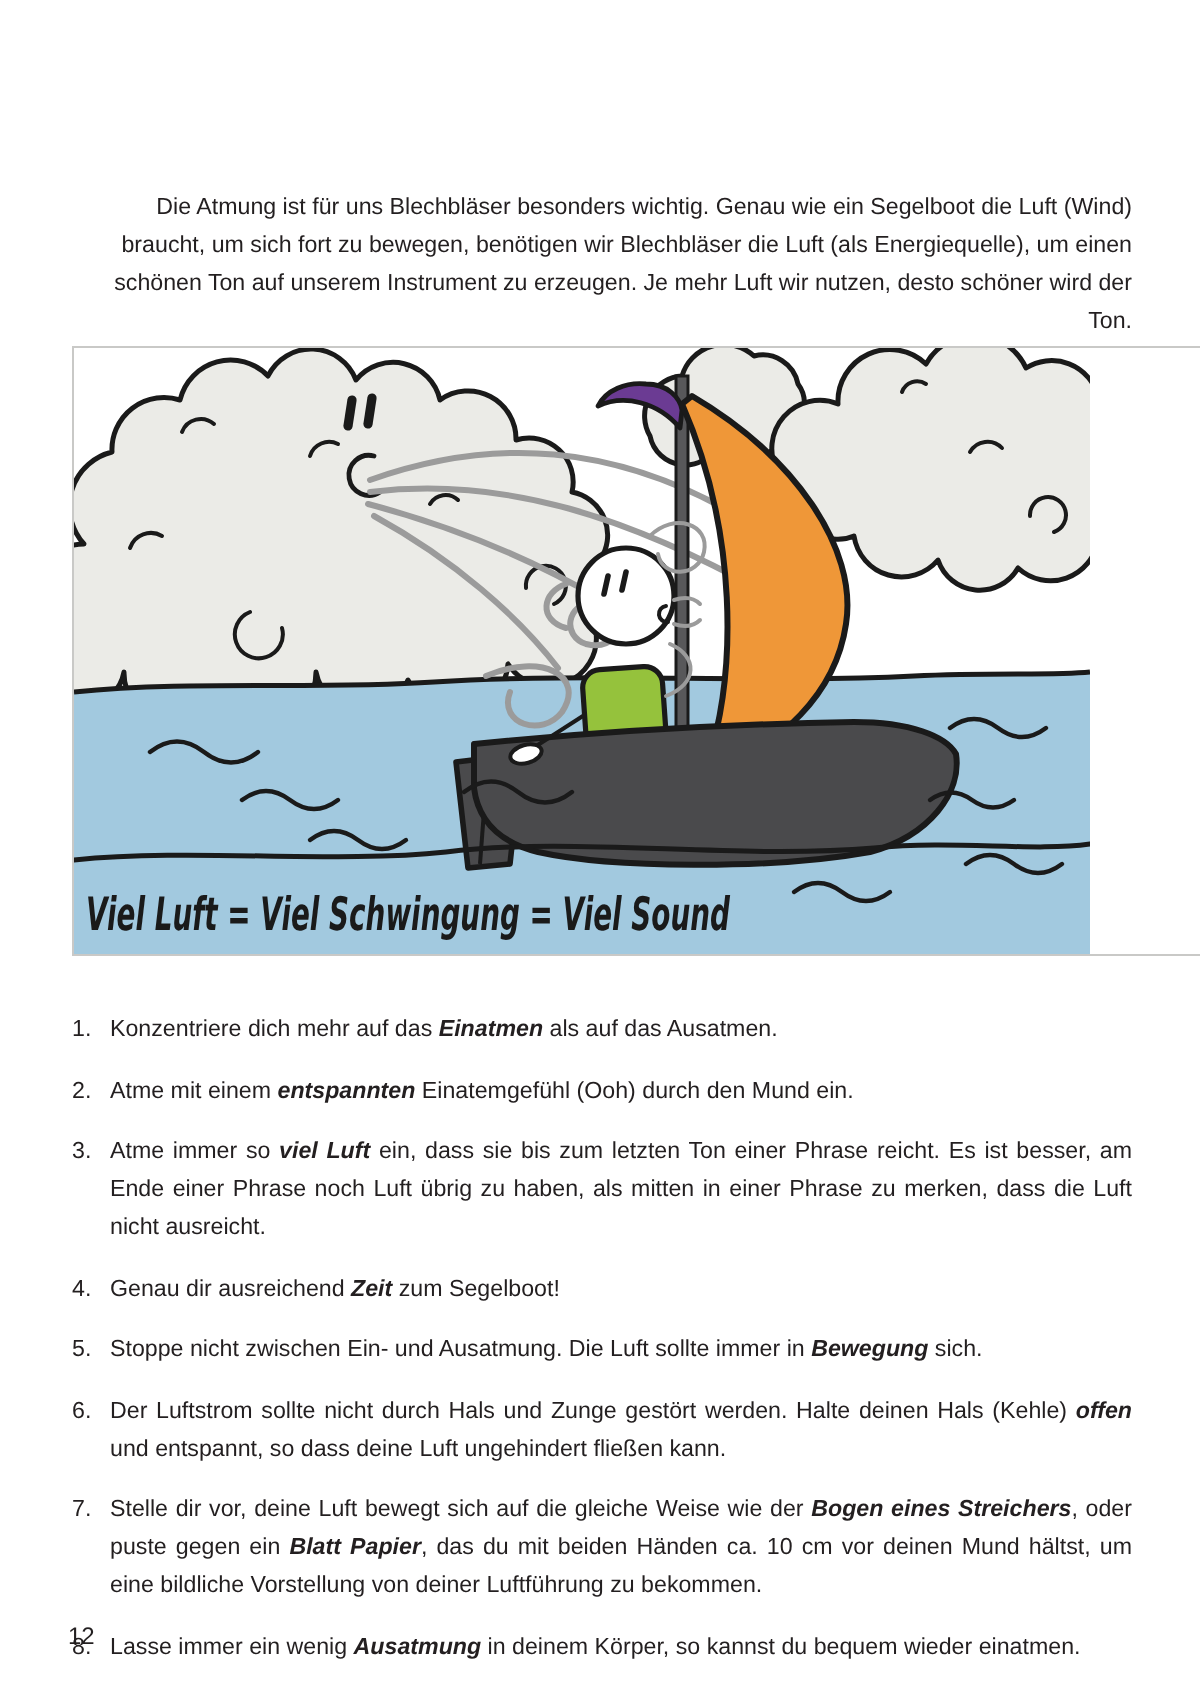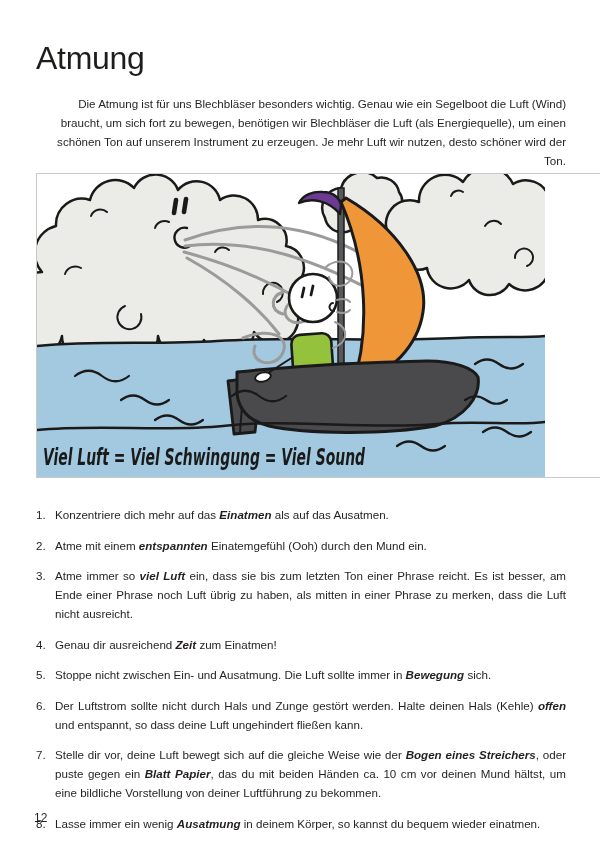--- a/index.html
+++ b/index.html
@@ -48,21 +48,20 @@
     position:absolute; left:34px; top:811px;
     font-size:12px;
     text-align:center;
   }
 </style>
 </head>
 <body>
 
 <div class="page">
 
-  <h1 class="title">Atmung</h1>
 
   <p class="intro">Die Atmung ist für uns Blechbläser besonders wichtig. Genau wie ein Segelboot die Luft (Wind) braucht, um sich fort zu bewegen, benötigen wir Blechbläser die Luft (als Energiequelle), um einen schönen Ton auf unserem Instrument zu erzeugen. Je mehr Luft wir nutzen, desto schöner wird der Ton.</p>
 
   <div class="figure-frame">
     <svg width="508" height="303" viewBox="0 0 508 303">
 
       <rect x="0" y="0" width="508" height="303" fill="#ffffff"></rect>
 
       <path stroke-width="2.5" stroke-linejoin="round" d="M -15,150
                a 30,30 0 0 1 20,-52
@@ -183,21 +182,21 @@
       <li class="tip">
         <span class="num">2.</span>
         <span class="tip-text"><span>Atme mit einem </span><b>entspannten</b><span> Einatemgefühl (Ooh) durch den Mund ein.</span></span>
       </li>
       <li class="tip">
         <span class="num">3.</span>
         <span class="tip-text"><span>Atme immer so </span><b>viel Luft</b><span> ein, dass sie bis zum letzten Ton einer Phrase reicht. Es ist besser, am Ende einer Phrase noch Luft übrig zu haben, als mitten in einer Phrase zu merken, dass die Luft nicht ausreicht.</span></span>
       </li>
       <li class="tip">
         <span class="num">4.</span>
-        <span class="tip-text"><span>Genau dir ausreichend </span><b>Zeit</b><span> zum Einatmen!</span></span>
+        <span class="tip-text"><span>Genau dir ausreichend </span><b>Zeit</b><span> zum Segelboot!</span></span>
       </li>
       <li class="tip">
         <span class="num">5.</span>
         <span class="tip-text"><span>Stoppe nicht zwischen Ein- und Ausatmung. Die Luft sollte immer in </span><b>Bewegung</b><span> sich.</span></span>
       </li>
       <li class="tip">
         <span class="num">6.</span>
         <span class="tip-text"><span>Der Luftstrom sollte nicht durch Hals und Zunge gestört werden. Halte deinen Hals (Kehle) </span><b>offen</b><span> und entspannt, so dass deine Luft ungehindert fließen kann.</span></span>
       </li>
       <li class="tip">

